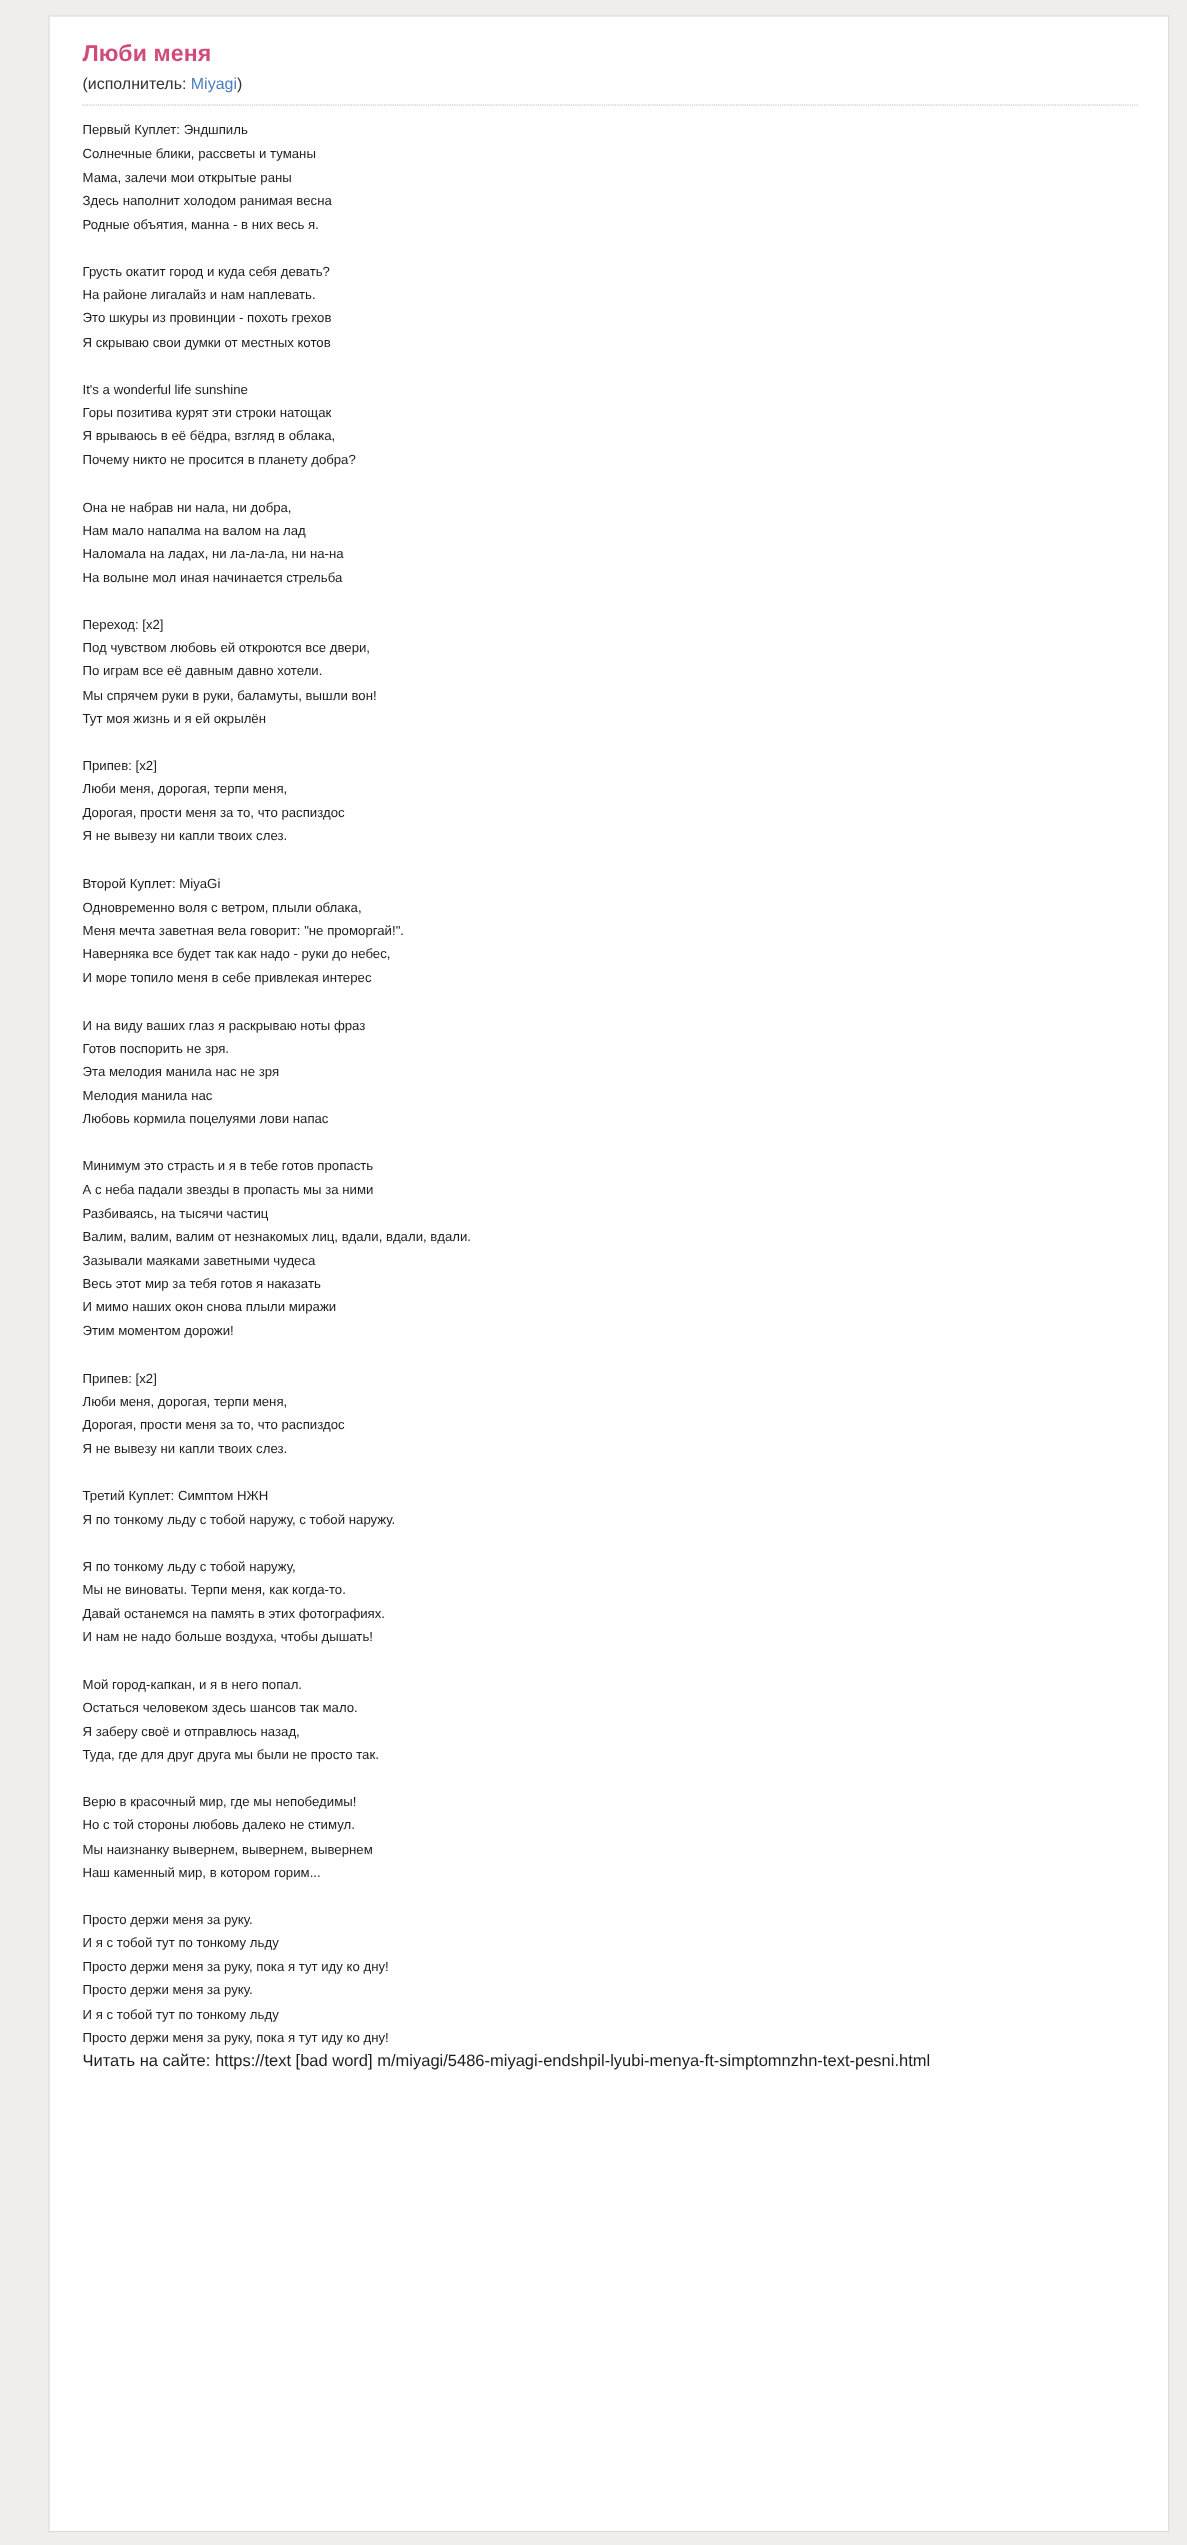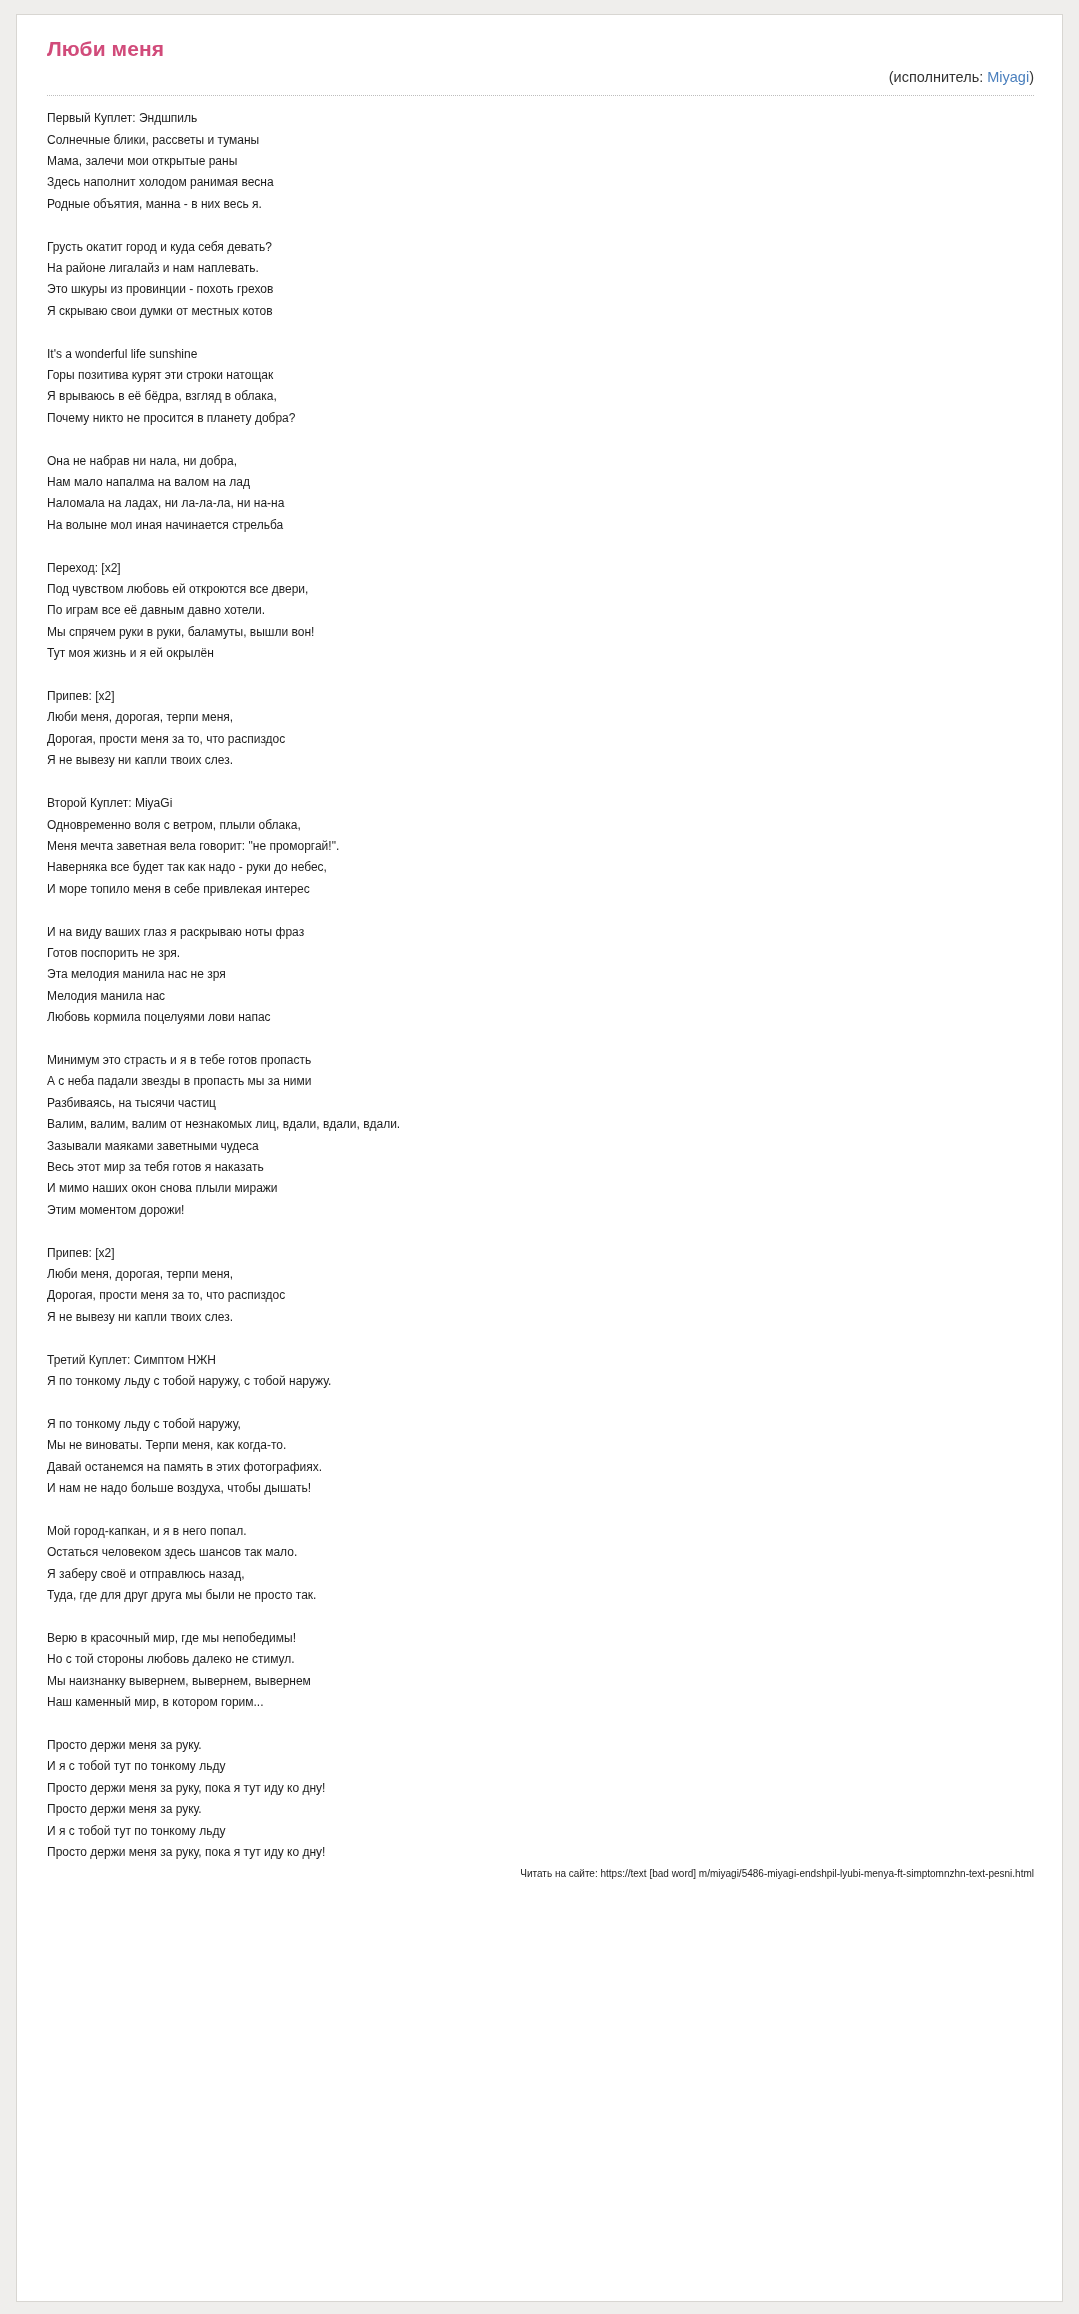--- a/index.html
+++ b/index.html
@@ -19,56 +19,55 @@
     min-height: 2314px;
     padding: 14px 16px 10px 16px;
     background: #efeeec;
   }
   .card {
     box-sizing: border-box;
     background: #ffffff;
     border: 1px solid #d8d6d2;
     min-height: 2288px;
     padding: 22px 28px 18px 30px;
+    margin-left: 28px;
   }
   .song-title {
     font-size: 21px;
     font-weight: bold;
     color: #d14b7a;
     line-height: 1.1;
     margin: 0 0 9px 0;
     letter-spacing: 0.1px;
   }
   .artist-line {
     font-size: 14.5px;
     color: #333333;
     padding-bottom: 10px;
     border-bottom: 1px dotted #bdbdbd;
     margin-bottom: 12px;
-    text-align: right;
   }
   .artist-link {
     color: #4a7fbd;
     text-decoration: none;
   }
   .lyrics {
     font-size: 12px;
     line-height: 21.4px;
     color: #1d1d1d;
     white-space: pre-wrap;
     margin: 0;
     font-family: "Liberation Sans", sans-serif;
   }
   .footer-line {
-    font-size: 10px;
+    font-size: 15px;
     line-height: 21.4px;
     color: #1d1d1d;
     margin-top: 0;
     word-break: break-all;
-    text-align: right;
   }
   .footer-url {
     color: #1d1d1d;
     text-decoration: none;
   }
 </style>
 </head>
 <body>
 
 <div class="page">

